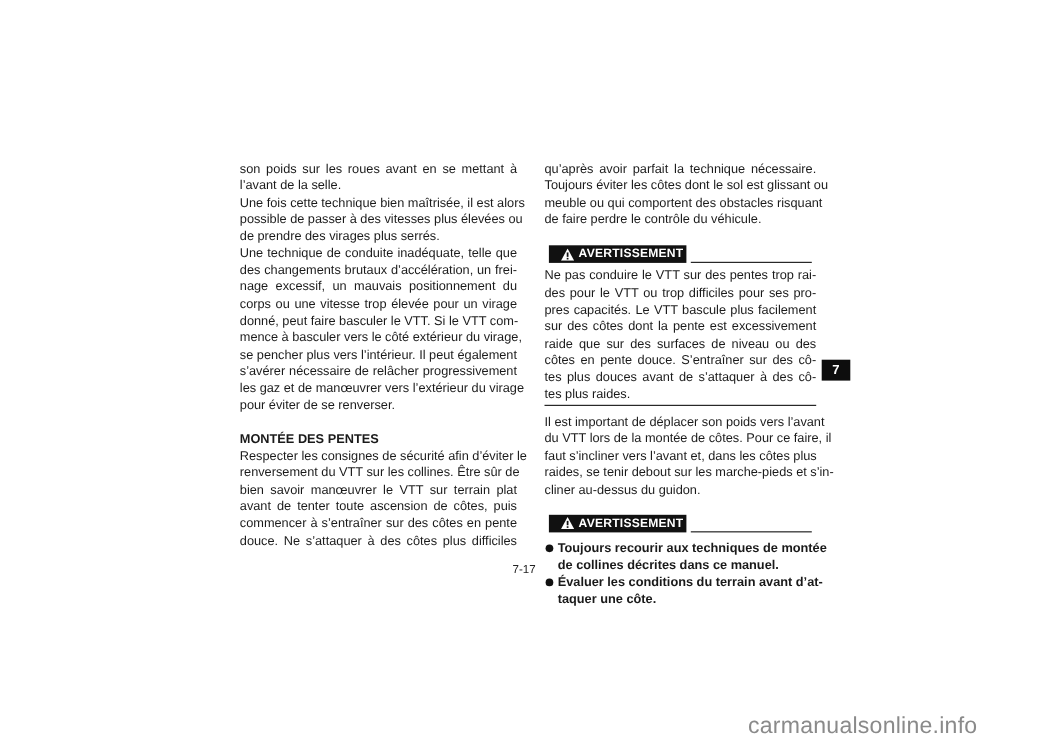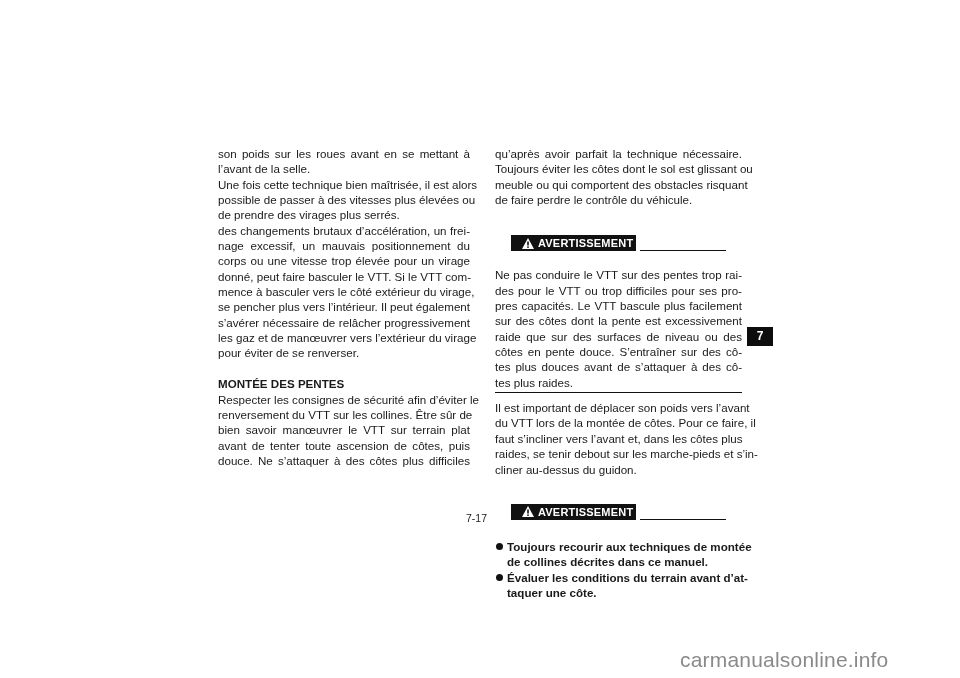--- a/index.html
+++ b/index.html
@@ -8,21 +8,21 @@
       font-family: "Liberation Sans", sans-serif; color: #1a1a1a;
     }
     .col { position: absolute; font-size: 11.6px; line-height: 15.35px; }
     .col-left { left: 218px; top: 146px; width: 252px; }
     .col-right { left: 495px; top: 146px; width: 247px; }
     .p { text-align: justify; margin: 0; }
     .p .ln { display: block; text-align: justify; text-align-last: justify; white-space: nowrap; }
     .p .ln.last { text-align-last: left; }
     .heading { font-weight: bold; margin: 0; }
     .gap { height: 15.35px; }
-    .warn-row { position: relative; height: 16px; margin: 16px; }
+    .warn-row { position: relative; height: 16px; margin: 4px; }
     .warn-label {
       position: absolute; left: 0; top: 0; width: 125px; height: 16px; background: #111;
       color: #fff; font-size: 11px; font-weight: bold; line-height: 16px; letter-spacing: 0.2px;
       display: flex; align-items: center;
     }
     .warn-label svg { margin-left: 11px; margin-right: 4px; }
     .warn-line { position: absolute; left: 129px; right: 0; bottom: 0; border-bottom: 1.3px solid #111; }
     .bold-block { font-weight: normal; }
     .rule { border-bottom: 1.6px solid #111; margin-top: 2px; }
     .bullet { position: relative; padding-left: 12px; font-weight: bold; }
@@ -39,37 +39,39 @@
   <p class="p">
     <span class="ln">son poids sur les roues avant en se mettant à</span>
     <span class="ln last">l’avant de la selle.</span>
   </p>
   <p class="p">
     <span class="ln">Une fois cette technique bien maîtrisée, il est alors</span>
     <span class="ln">possible de passer à des vitesses plus élevées ou</span>
     <span class="ln last">de prendre des virages plus serrés.</span>
   </p>
   <p class="p">
+    <span class="ln">Une technique de conduite inadéquate, telle que</span>
     <span class="ln">des changements brutaux d’accélération, un frei-</span>
     <span class="ln">nage excessif, un mauvais positionnement du</span>
     <span class="ln">corps ou une vitesse trop élevée pour un virage</span>
     <span class="ln">donné, peut faire basculer le VTT. Si le VTT com-</span>
     <span class="ln">mence à basculer vers le côté extérieur du virage,</span>
     <span class="ln">se pencher plus vers l’intérieur. Il peut également</span>
     <span class="ln">s’avérer nécessaire de relâcher progressivement</span>
     <span class="ln">les gaz et de manœuvrer vers l’extérieur du virage</span>
     <span class="ln last">pour éviter de se renverser.</span>
   </p>
   <div class="gap"></div>
   <p class="heading">MONTÉE DES PENTES</p>
   <p class="p">
     <span class="ln">Respecter les consignes de sécurité afin d’éviter le</span>
     <span class="ln">renversement du VTT sur les collines. Être sûr de</span>
     <span class="ln">bien savoir manœuvrer le VTT sur terrain plat</span>
     <span class="ln">avant de tenter toute ascension de côtes, puis</span>
+    <span class="ln">commencer à s’entraîner sur des côtes en pente</span>
     <span class="ln">douce. Ne s’attaquer à des côtes plus difficiles</span>
   </p>
 </div>
 
 <div class="col col-right">
   <p class="p">
     <span class="ln">qu’après avoir parfait la technique nécessaire.</span>
     <span class="ln">Toujours éviter les côtes dont le sol est glissant ou</span>
     <span class="ln">meuble ou qui comportent des obstacles risquant</span>
     <span class="ln last">de faire perdre le contrôle du véhicule.</span>

